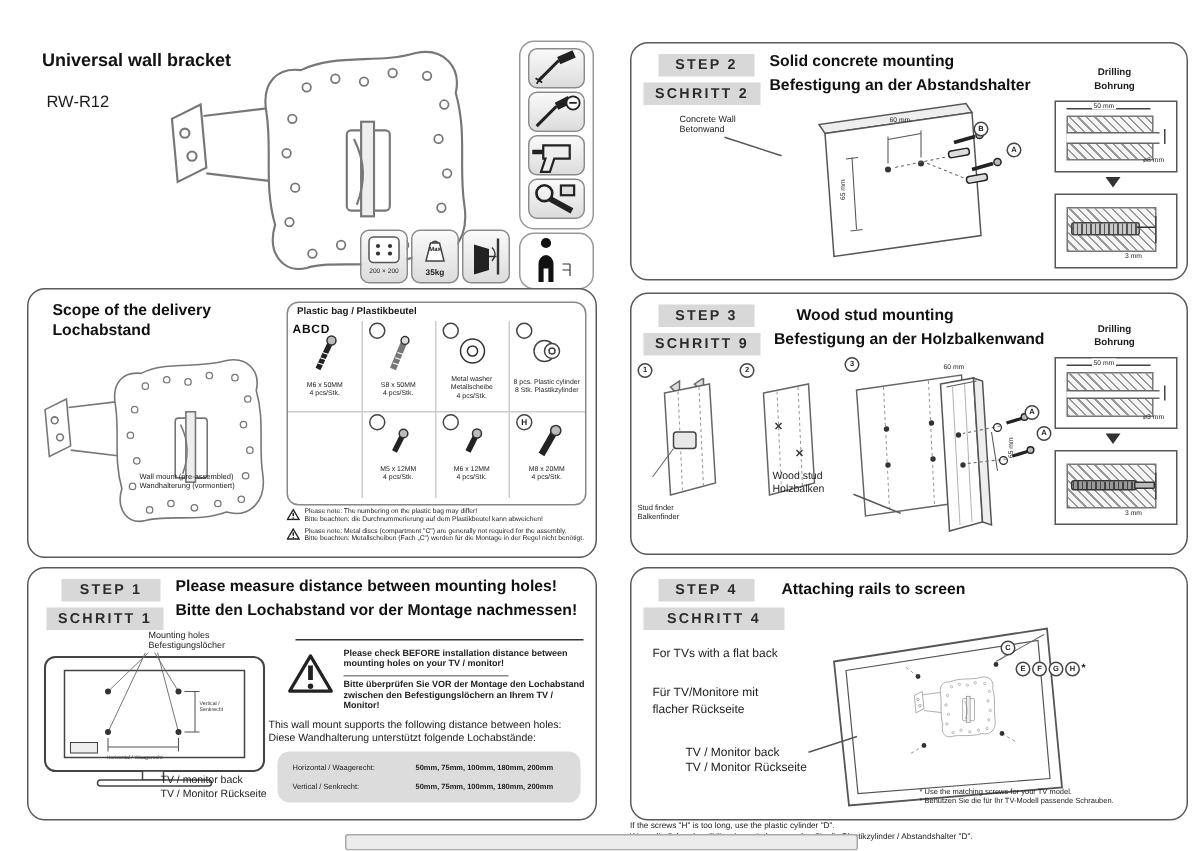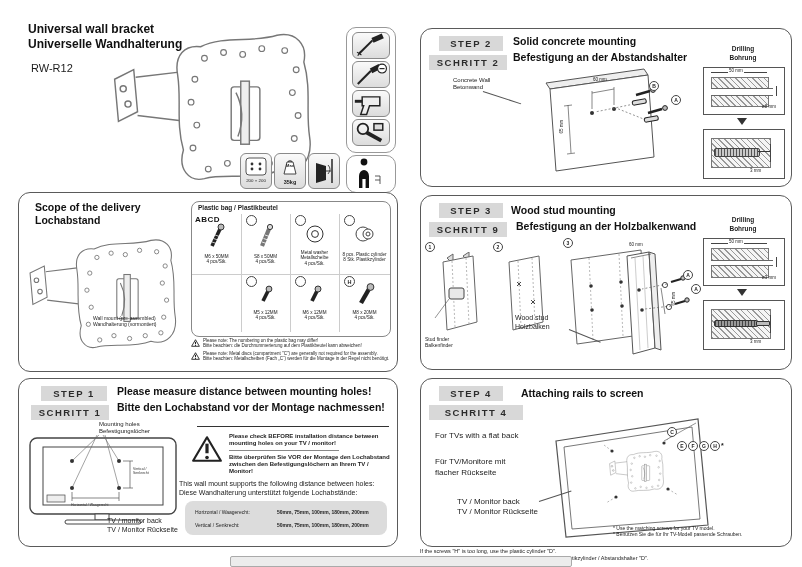--- a/index.html
+++ b/index.html
@@ -75,23 +75,22 @@
             <circle cx="90" cy="62" r="3"></circle>
         </g>
         <rect x="128" y="70" width="30" height="56" rx="3"></rect>
         <rect x="138" y="64" width="9" height="66" fill="#eee"></rect>
         <path d="M133,76 C141,92 141,106 135,122" fill="none"></path>
       </g>
     </symbol>
   </defs>
 </svg>
 
-<div class="abs t2" style="left:28px;top:22px">
+<div class="abs t2" style="left:28px;top:33px">
   <div>Universal wall bracket</div>
-  <div>Universelle Wandhalterung</div>
 </div>
 <div class="abs" style="left:31px;top:62px;font-size:11px">RW-R12</div>
 
 <svg class="abs" style="left:85px;top:20px" width="258" height="172" viewBox="0 0 220 180">
   <use href="#bracket"></use>
 </svg>
 
 <div class="toolcol" style="left:346px;top:27px;width:48px;height:124px">
   <div class="tile" style="left:5px;top:4px;width:36px;height:25px">
     <svg width="36" height="25" viewBox="0 0 24 17">
@@ -442,21 +441,21 @@
       <div class="abs" style="left:54px;top:21px;width:12px;height:1.4px;background:#333"></div>
       <div class="abs" style="left:66px;top:14px;height:18px;border-left:1px solid #444"></div>
       <span class="abs dim" style="left:46px;top:38px">3 mm</span>
     </div>
   </div>
 </div>
 
 <div class="panel" style="left:420px;top:195px;width:370px;height:173px">
   <div class="stepbadge" style="left:18px;top:7px;width:64px">STEP 3</div>
   <div class="stepbadge" style="left:8px;top:26px;width:78px">SCHRITT 9</div>
-  <div class="abs t1" style="left:90px;top:8px">Wood stud mounting</div>
+  <div class="abs t1" style="left:110px;top:8px">Wood stud mounting</div>
   <div class="abs t1" style="left:95px;top:24px">Befestigung an der Holzbalkenwand</div>
 
   <span class="circ sm abs" style="left:4px;top:46px">1</span>
   <span class="circ sm abs" style="left:72px;top:46px">2</span>
   <span class="circ sm abs" style="left:142px;top:42px">3</span>
 
   <svg class="abs" style="left:6px;top:56px" width="62" height="80" viewBox="0 0 62 80">
     <g stroke="#666" fill="#fff">
       <polygon points="20,6 26,2 26,12" fill="#ddd"></polygon>
         <polygon points="36,4 42,0 42,10" fill="#ddd"></polygon>

